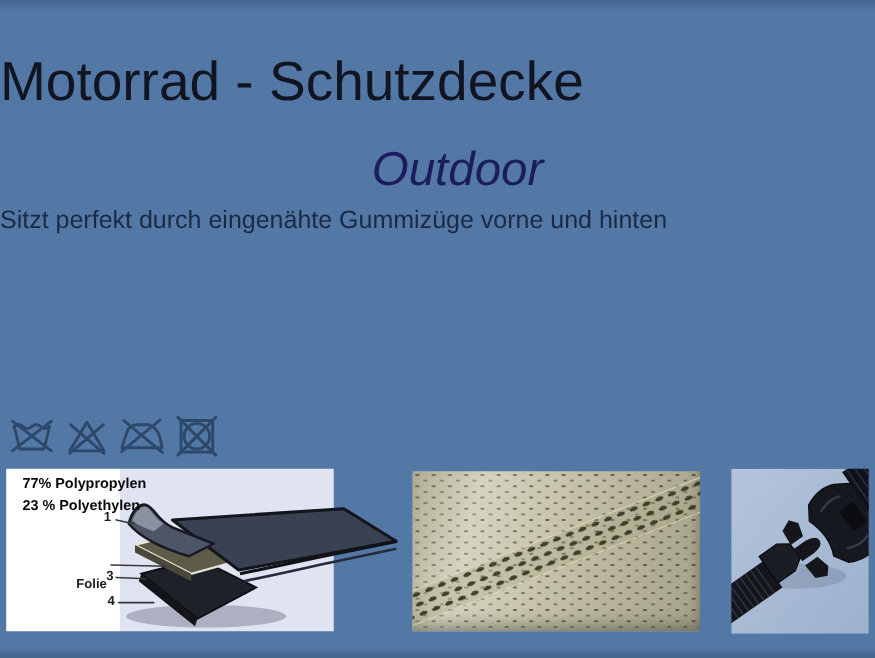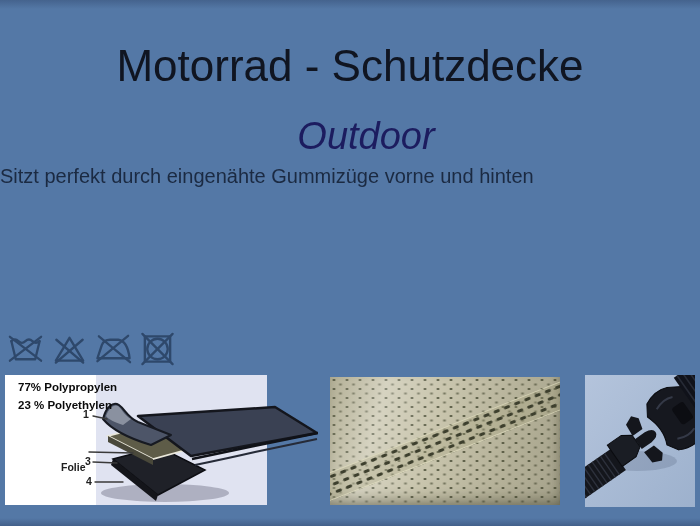--- a/index.html
+++ b/index.html
@@ -6,21 +6,21 @@
   body{background:#33506f;font-family:"Liberation Sans",sans-serif;}
   .page{
     position:relative;width:700px;height:526px;overflow:hidden;
     background:#5478a6;font-family:"Liberation Sans",sans-serif;
   }
   .page::before{content:"";position:absolute;left:0;right:0;top:0;height:9px;
     background:linear-gradient(rgba(13,24,54,.22),rgba(13,24,54,0));pointer-events:none;z-index:5;}
   .page::after{content:"";position:absolute;left:0;right:0;bottom:0;height:8px;
     background:linear-gradient(rgba(13,24,54,0),rgba(13,24,54,.25));pointer-events:none;z-index:5;}
 
-  .title{position:absolute;left:0;top:41px;width:700px;margin:0;text-align:center;
+  .title{position:absolute;left:0;top:41px;width:700px;margin:0;
     font-size:44px;font-weight:400;color:#101521;letter-spacing:0;}
   .subtitle{position:absolute;left:0;top:99px;width:700px;margin:16px;text-align:center;
     font-size:38px;font-style:italic;font-weight:400;color:#1c1c5f;}
   .tagline{position:absolute;left:0;top:165px;width:700px;
     font-size:20px;color:#1b2a42;}
 
   .features{position:absolute;left:8px;top:219px;color:#27406b;
     font-weight:bold;font-style:italic;font-size:13.5px;line-height:15.5px;letter-spacing:-0.2px;}
   .f-line.indent{padding-left:6px;}
   .f-line.gap{margin-top:11px;}

